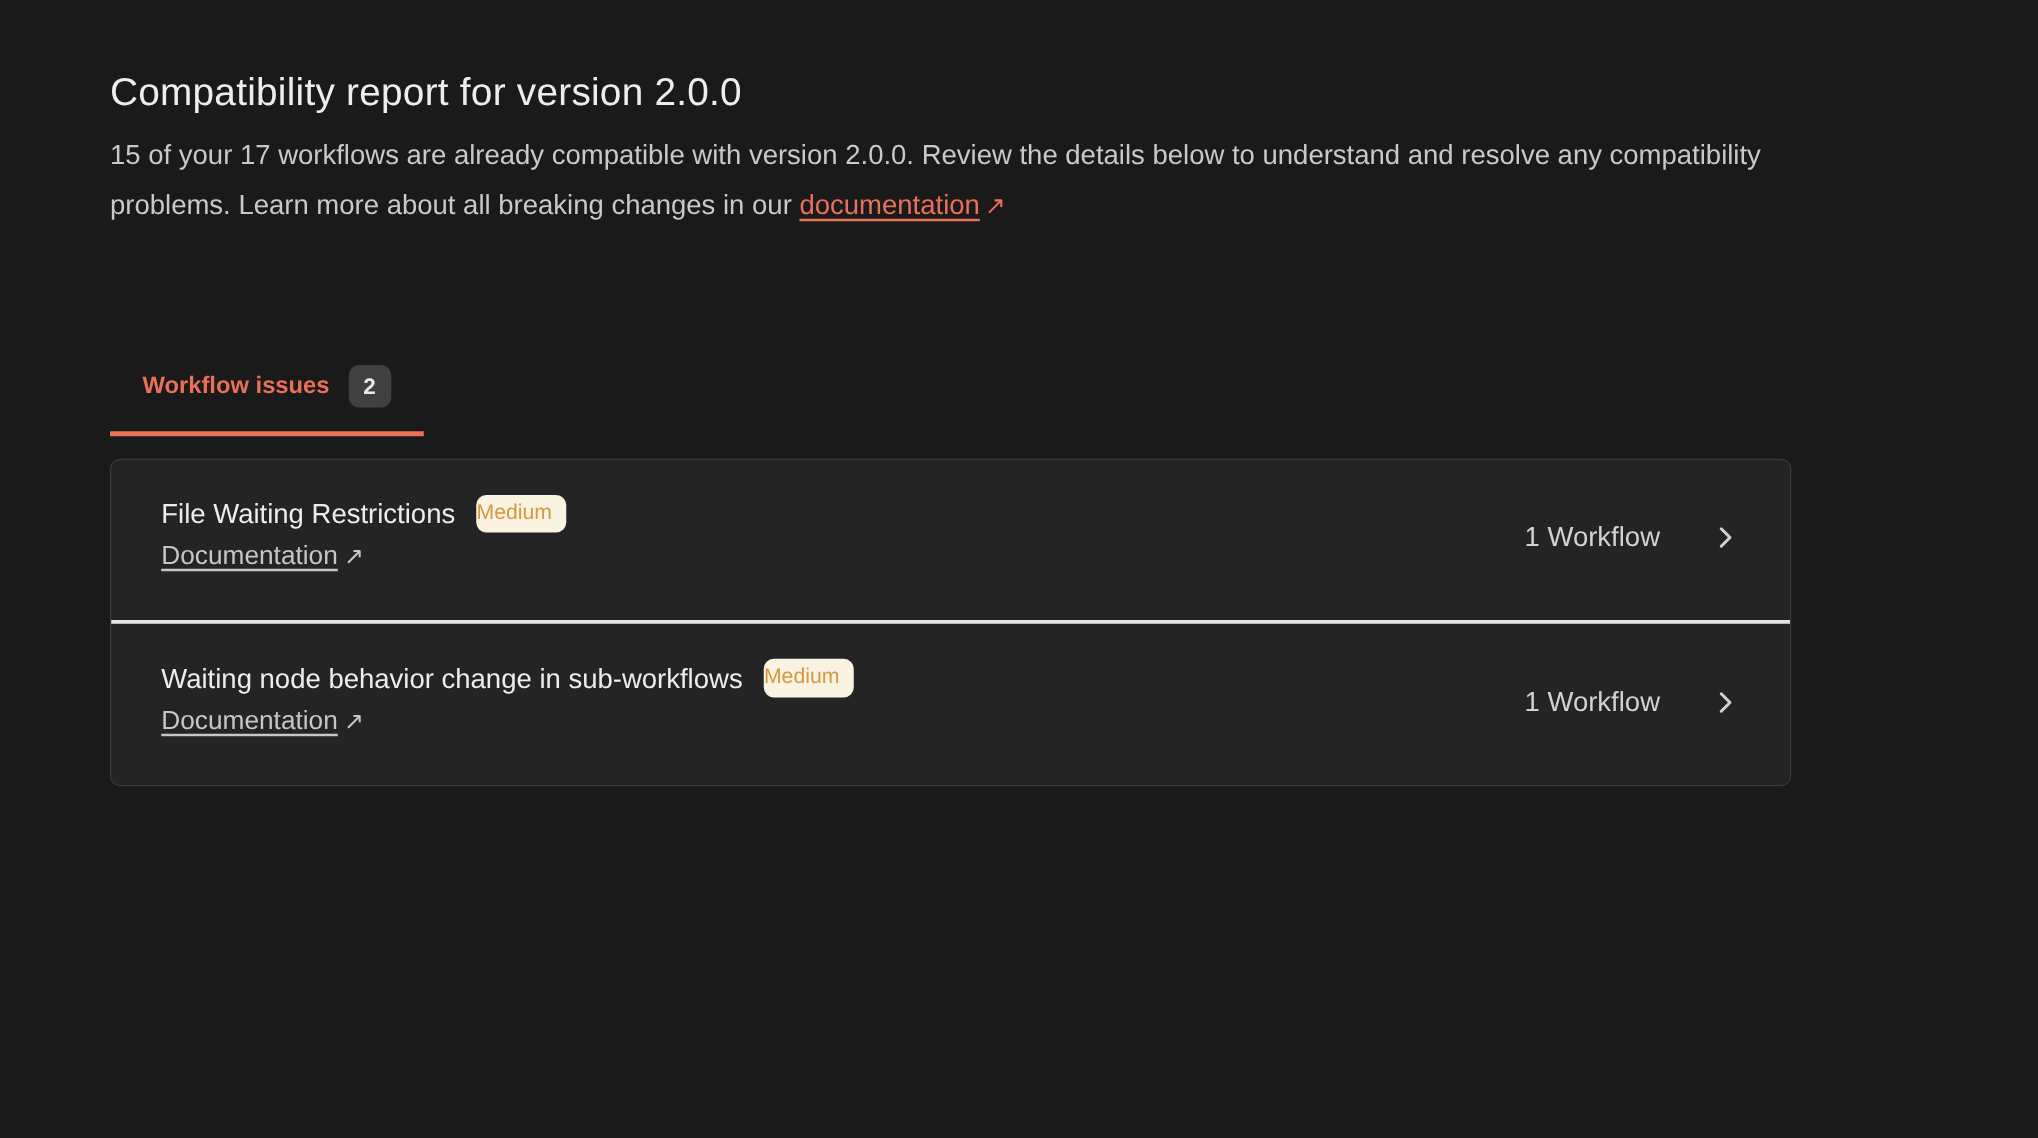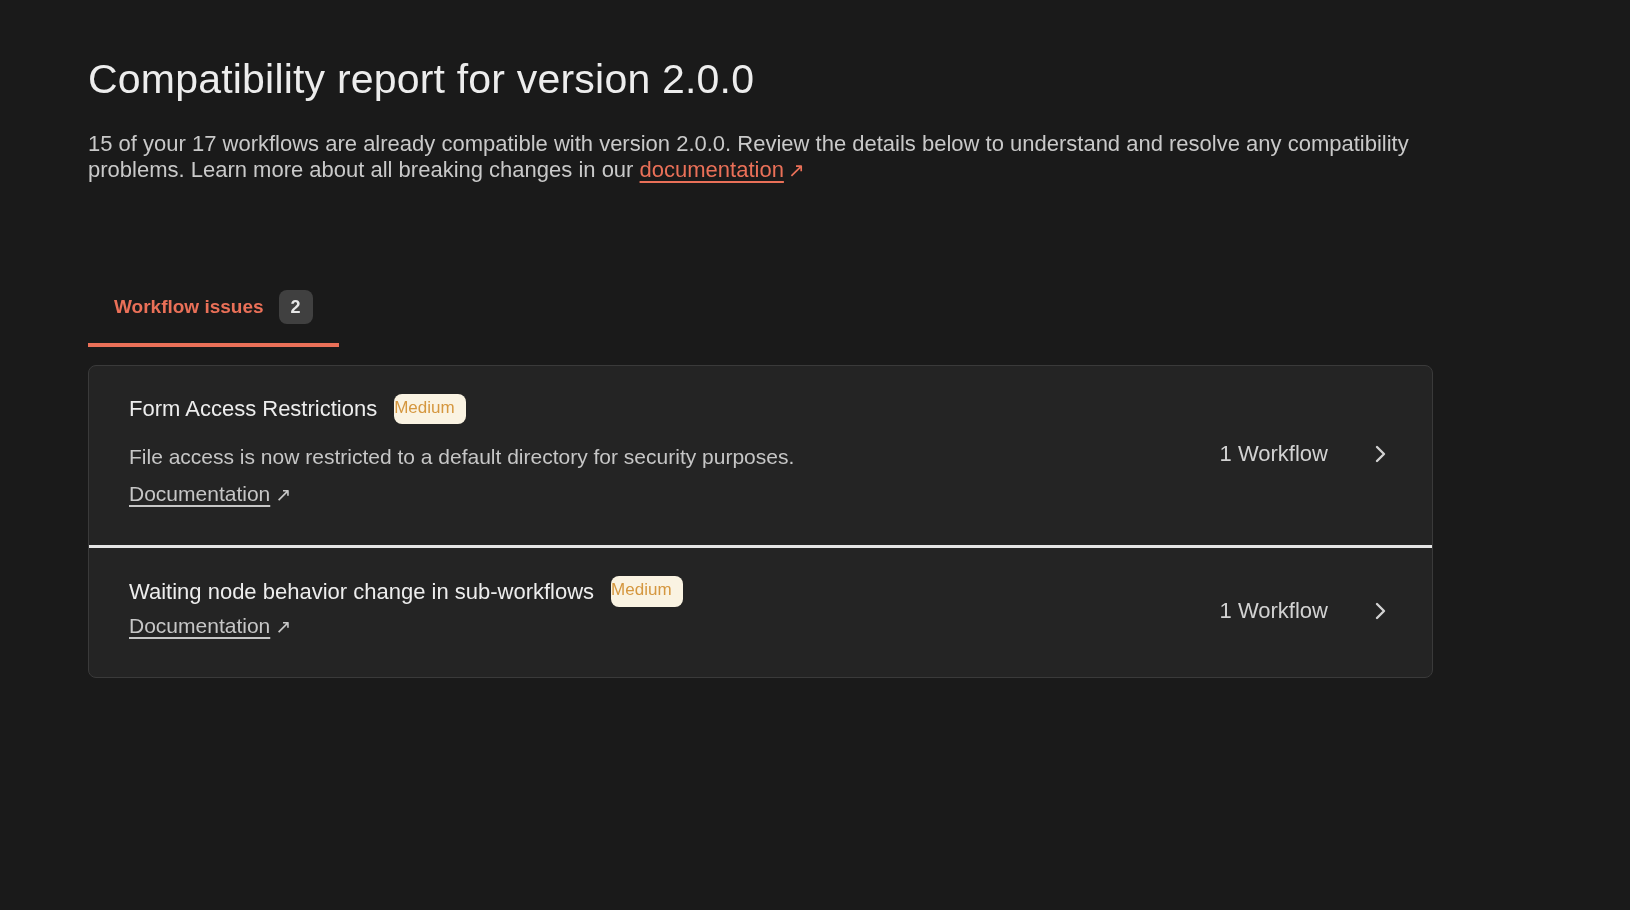--- a/index.html
+++ b/index.html
@@ -8,29 +8,29 @@
     background: #1a1a1a;
     font-family: "Liberation Sans", "DejaVu Sans", sans-serif;
     overflow: hidden;
     -webkit-font-smoothing: antialiased;
   }
   .content {
     padding: 56px 0 0 88px;
     width: 1433px;
   }
   .page-title {
-    font-size: 41px;
+    font-size: 31px;
     font-weight: 500;
     color: #ededed;
     letter-spacing: 0.2px;
   }
   .page-desc {
-    margin-top: 28px;
+    margin-top: 12px;
     font-size: 22px;
-    line-height: 26px;
+    line-height: 40px;
     color: #c9c9c9;
     max-width: 1348px;
     font-weight: 400;
   }
   .doc-link-accent {
     color: #ea7058;
     text-decoration: underline;
     text-underline-offset: 4px;
     cursor: pointer;
   }
@@ -161,24 +161,23 @@
       <span class="tab-label">Workflow issues</span>
       <span class="tab-count">2</span>
     </div>
   </div>
 
   <div class="issues-card">
 
     <div class="issue-row">
       <div class="issue-left">
         <div class="issue-title-line">
-          <span class="issue-title">Form Access Restrictions</span>
+          <span class="issue-title">File Waiting Restrictions</span>
           <span class="severity-badge">Medium</span>
         </div>
-        <div class="issue-desc">File access is now restricted to a default directory for security purposes.</div>
         <div class="issue-doclink-line"><a class="issue-doclink">Documentation</a><span class="ext-arrow-gray">↗</span></div>
       </div>
       <div class="issue-meta">
         <span class="workflow-count">1 Workflow</span>
         <span class="chevron">
           <svg width="24" height="24" viewBox="0 0 24 24" fill="none" stroke="#d2d2d2" stroke-width="2.4" stroke-linecap="round" stroke-linejoin="round">
               <polyline points="9 5 16 12 9 19"></polyline>
             </svg>
         </span>
       </div>

